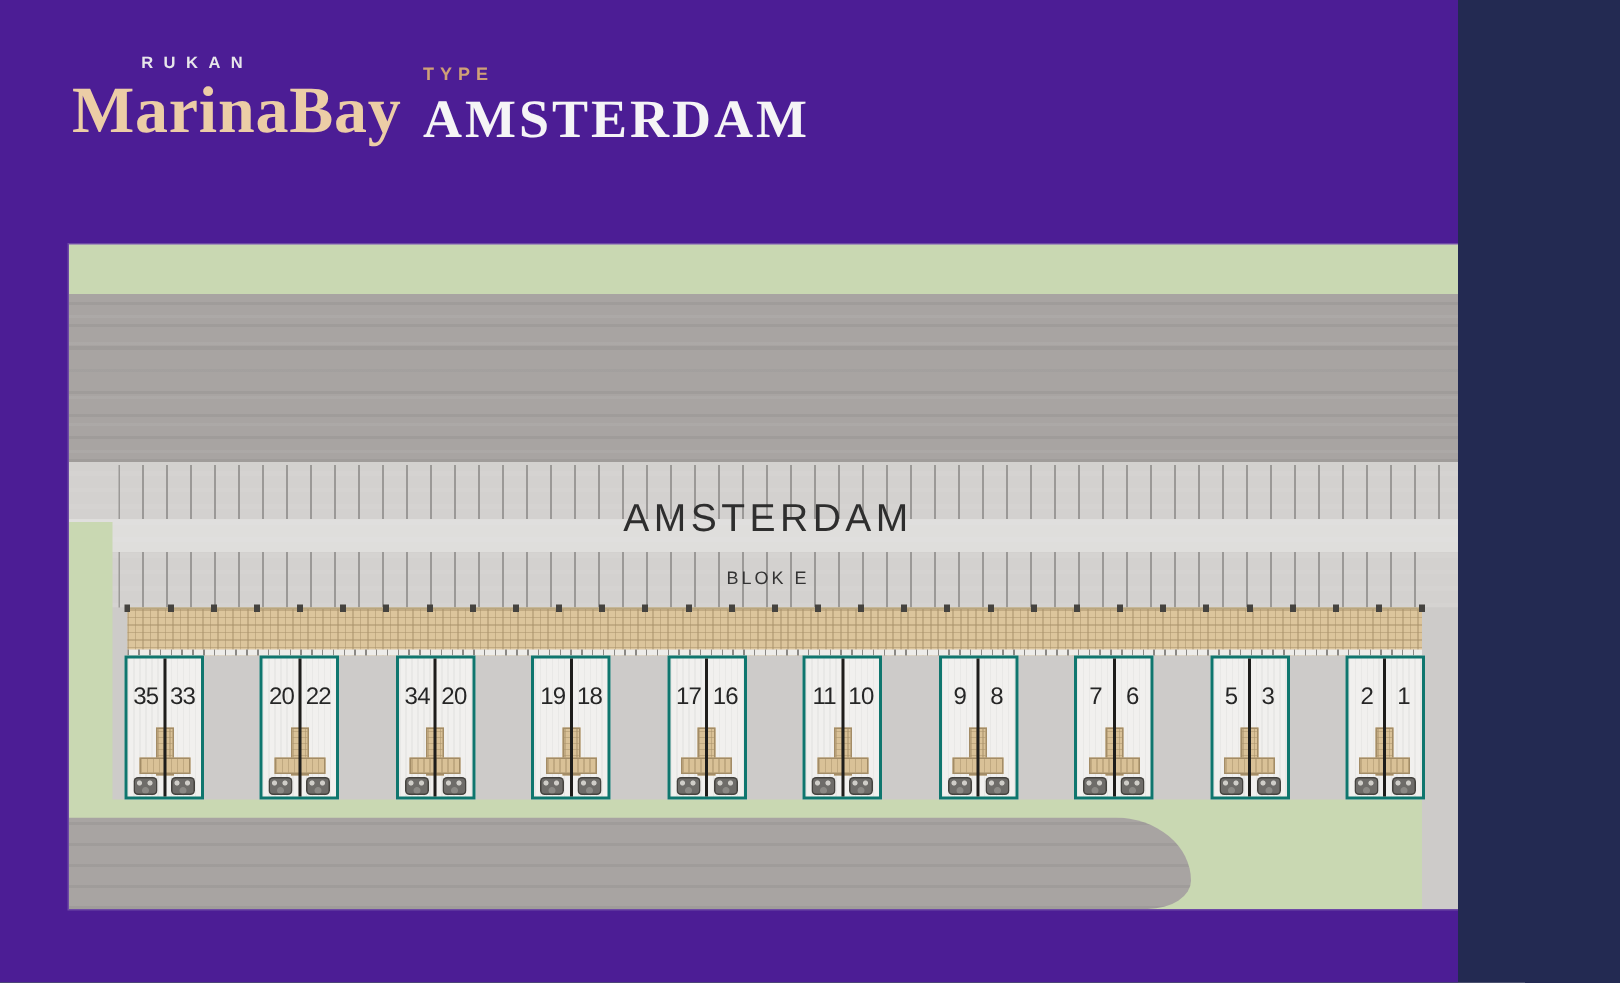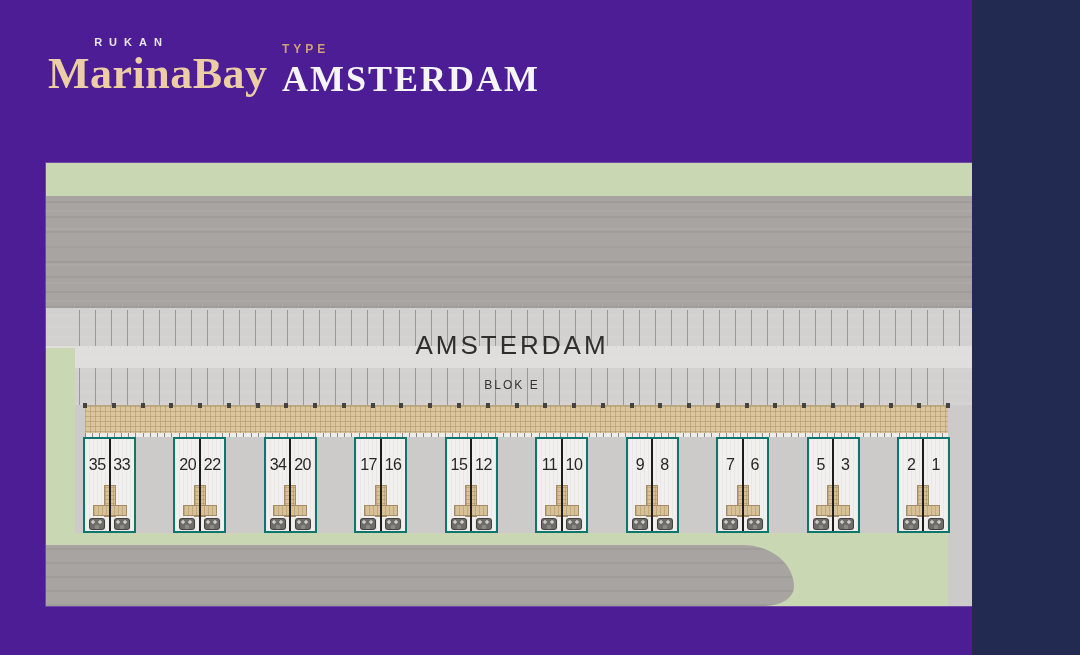--- a/index.html
+++ b/index.html
@@ -215,37 +215,37 @@
             <span class="unit-number">20</span>
           </div>
           <div class="stair-stem"></div>
           <div class="stair-bar"></div>
           <div class="pair-wall"></div>
           <div class="car car-left"></div>
           <div class="car car-right"></div>
         </div>
         <div class="pair">
           <div class="cell">
+            <span class="unit-number">19</span>
+          </div>
+          <div class="cell">
+            <span class="unit-number">18</span>
+          </div>
+          <div class="stair-stem"></div>
+          <div class="stair-bar"></div>
+          <div class="pair-wall"></div>
+          <div class="car car-left"></div>
+          <div class="car car-right"></div>
+        </div>
+        <div class="pair">
+          <div class="cell">
             <span class="unit-number">17</span>
           </div>
           <div class="cell">
             <span class="unit-number">16</span>
-          </div>
-          <div class="stair-stem"></div>
-          <div class="stair-bar"></div>
-          <div class="pair-wall"></div>
-          <div class="car car-left"></div>
-          <div class="car car-right"></div>
-        </div>
-        <div class="pair">
-          <div class="cell">
-            <span class="unit-number">15</span>
-          </div>
-          <div class="cell">
-            <span class="unit-number">12</span>
           </div>
           <div class="stair-stem"></div>
           <div class="stair-bar"></div>
           <div class="pair-wall"></div>
           <div class="car car-left"></div>
           <div class="car car-right"></div>
         </div>
         <div class="pair">
           <div class="cell">
             <span class="unit-number">11</span>

